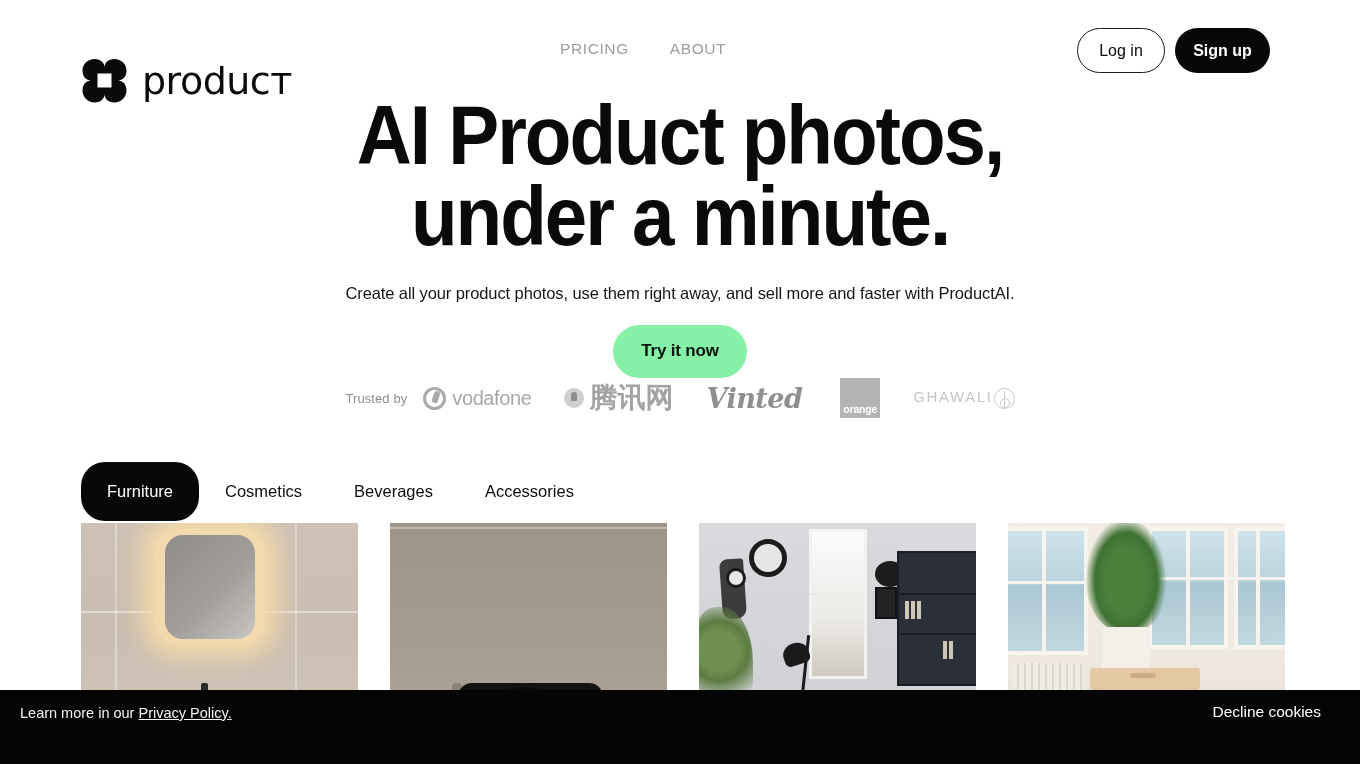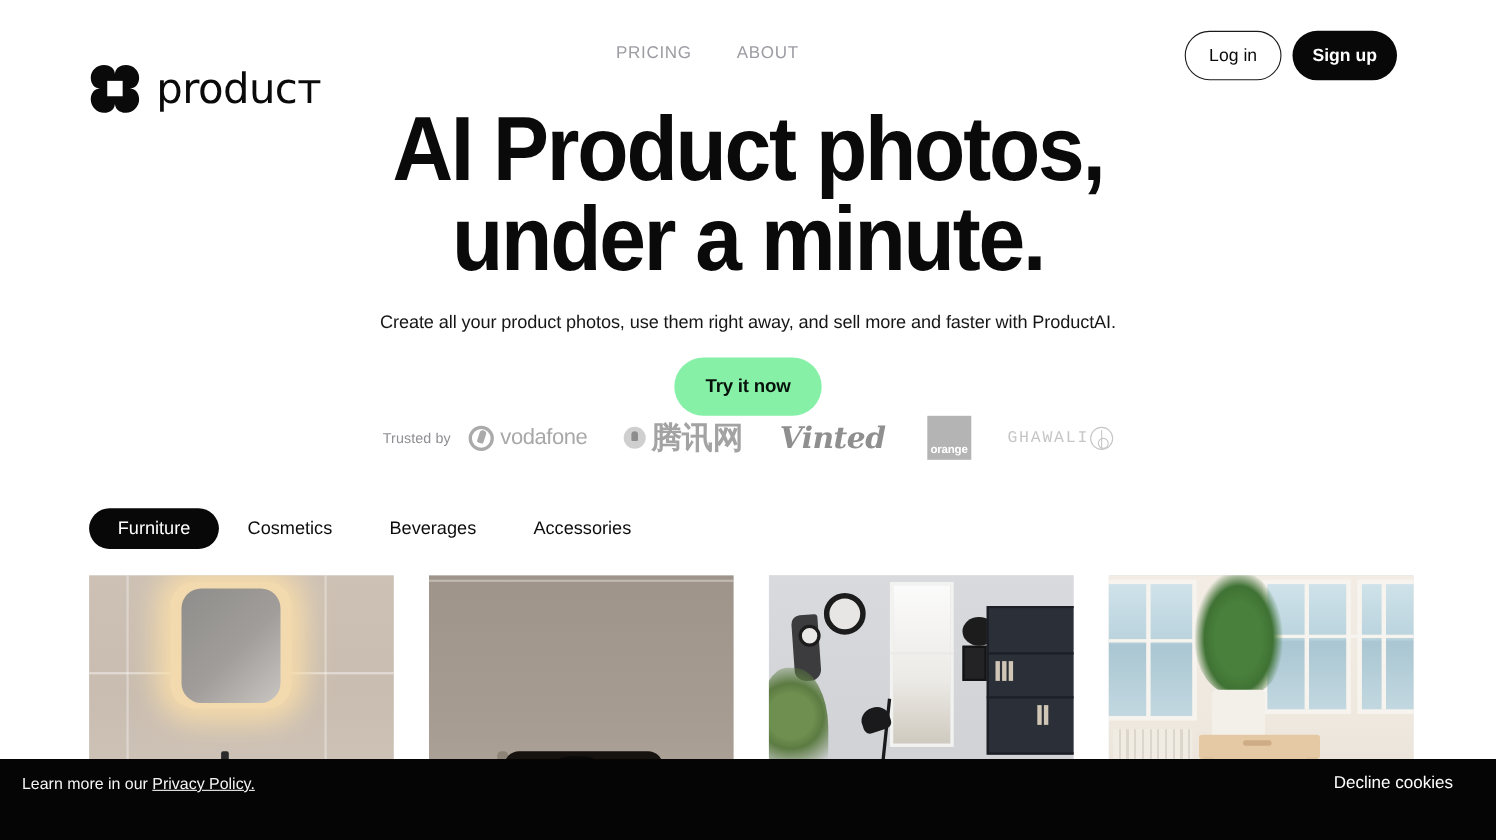--- a/index.html
+++ b/index.html
@@ -117,42 +117,42 @@
   }
   .orange-logo {
     width:40px; height:40px; background:#b4b4b8; position:relative;
     margin-right:33px;
   }
   .orange-logo span {
     position:absolute; left:3px; bottom:3px;
     font-size:10.5px; color:#ffffff; font-weight:700;
     font-family:"Liberation Sans", sans-serif; letter-spacing:-0.2px;
   }
-  .ghawali { display:flex; align-items:center; gap:1px;font-family:Liberation Mono, monospace; }
+  .ghawali { display:flex; align-items:flex-start; gap:1px; }
   .gh-text { font-size:15px; color:#c6c6ca; letter-spacing:1.6px; }
   .gh-mark {
     width:21px; height:21px; border-radius:50%;
     border:1.3px solid #c6c6ca; position:relative;
   }
   .gh-mark:before {
     content:""; position:absolute; left:9px; top:2px;
     width:1.3px; height:17px; background:#c6c6ca;
   }
   .gh-mark:after {
     content:""; position:absolute; left:5.5px; top:9.5px;
     width:8px; height:8px; border-radius:50%; border:1.3px solid #c6c6ca;
   }
 
   
   .tabs {
     position:absolute; top:462px; left:81px;
     display:flex; align-items:center; gap:0px;
   }
   .tab {
-    height:37px; padding:12px 26px; border-radius:24px;
+    height:59px; padding:12px 26px; border-radius:24px;
     display:flex; align-items:center; justify-content:center;
     font-size:16.5px; color:#0d0d0d; cursor:pointer;
     background:transparent; border:none;
     font-family:"Liberation Sans", sans-serif;
   }
   .tab.active { background:#080808; color:#ffffff; }
 
   
   .gallery {
     position:absolute; top:523px; left:81px;

